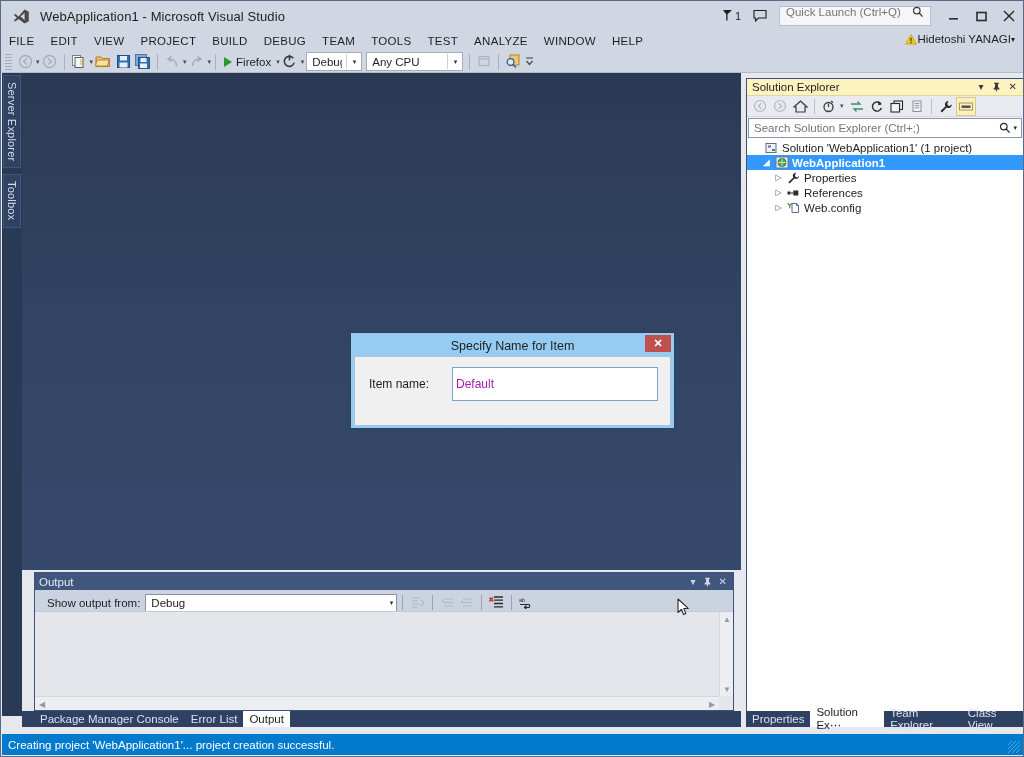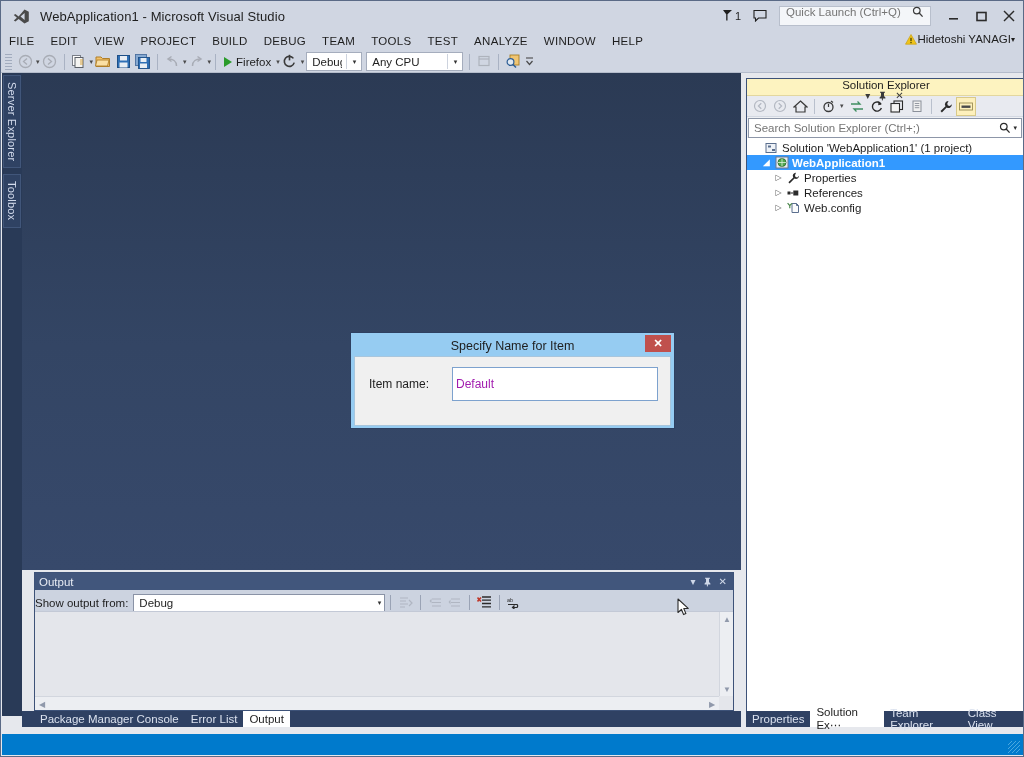--- a/index.html
+++ b/index.html
@@ -150,21 +150,21 @@
     height: 17px; background: #3e5party;
     background: #41567c;
     display: flex; align-items: center; justify-content: space-between;
     padding: 0 3px 0 4px;
   }
   .out-title { font-size: 11.5px; color: #e8ecf4; }
   .out-hdr-btns { display: flex; align-items: center; gap: 7px; padding-right: 3px; }
   .out-hdr-btn { color: #cfd8e8; font-size: 10px; line-height: 1; display:flex; }
   .out-toolbar {
     height: 26px; background: #ccd3e0;
-    display: flex; align-items: center; padding: 0 0;
+    display: flex; align-items: center; padding: 0 12px;
     border-bottom: 1px solid #b7bfd0;
   }
   .out-label { font-size: 11.5px; color: #1e1e1e; margin-right: 5px; }
   .out-combo {
     width: 252px; height: 18px; background: #fff; border: 1px solid #8a93a6;
     display: flex; align-items: center; justify-content: space-between;
     font-size: 11.5px; color: #1e1e1e; padding: 0 3px 0 5px;
   }
   .out-combo .cbarrow2 { font-size: 7px; color:#333; }
   .out-tb-sep { width: 1px; height: 15px; background: #9aa3b5; margin: 0 5px; }
@@ -204,21 +204,21 @@
   .btab.active { background: #ffffff; color: #1e1e1e; }
 
   
   .solexp {
     position: absolute; left: 745px; top: 77px; width: 278px; height: 633px;
     background: #eef0f4; border: 1px solid #3d5278;
   }
   .se-header {
     height: 17px; background: #fdf3c0;
     display: flex; align-items: center; justify-content: space-between;
-    padding: 0 3px 0 5px; border-bottom: 1px solid #e3d79f; flex-direction: column;
+    padding: 0 3px 0 5px; border-bottom: 1px solid #e3d79f;
   }
   .se-title { font-size: 11.5px; color: #1e1e1e; }
   .se-hdr-btns { display: flex; align-items: center; gap: 8px; padding-right: 3px; }
   .se-hdr-btn { color: #3a3a3a; font-size: 10px; line-height: 1; display:flex; }
   .se-toolbar {
     height: 21px; background: #e8eaf0;
     display: flex; align-items: center; padding: 0 3px;
     border-bottom: 1px solid #d3d8e2;
   }
   .se-tb-btn {
@@ -756,20 +756,21 @@
   </div>
 
   <div class="rbtabs">
     <div class="btab">Properties</div>
     <div class="btab active">Solution Ex⋯</div>
     <div class="btab">Team Explorer</div>
     <div class="btab">Class View</div>
   </div>
 
   <div class="statusbar">
+    <span class="status-text">Creating project 'WebApplication1'... project creation successful.</span>
     <span class="status-grip"></span>
   </div>
 
   <div class="cursor">
     <svg width="13" height="19" viewBox="0 0 13 19">
       <path d="M1 1 L1 14.5 L4.4 11.3 L6.6 16.6 L8.9 15.6 L6.8 10.5 L11.2 10.4 Z" fill="#ffffff" stroke="#2b2b2b" stroke-width="1.1" stroke-linejoin="round"></path>
     </svg>
   </div>
 
   <div class="dlg-wrap">

